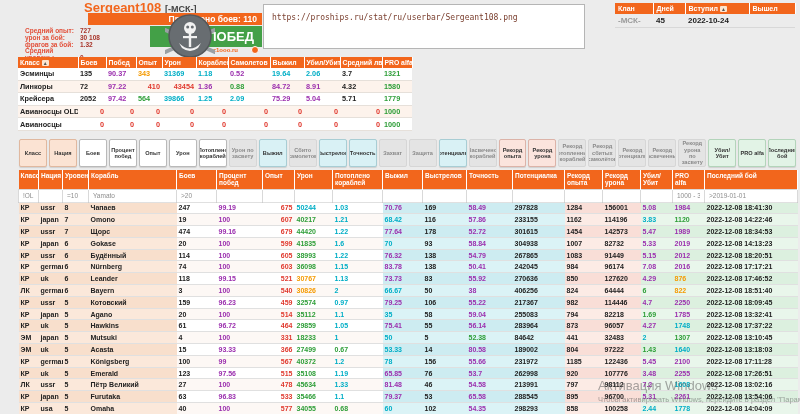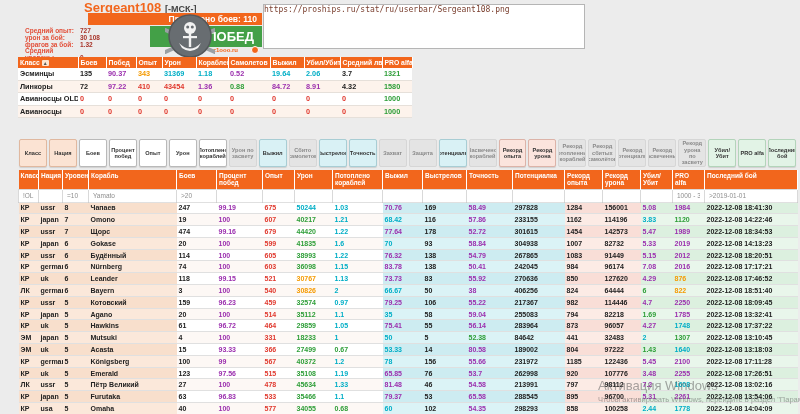--- a/index.html
+++ b/index.html
@@ -17,21 +17,21 @@
   .ub-win{position:absolute;left:150px;top:26px;width:112px;height:21px;background:#43a047;
           color:#fff;font-weight:bold;font-size:13px;line-height:21px;text-align:right;
           padding-right:8px;box-sizing:border-box;}
   .ub-site{position:absolute;left:213px;top:47px;font-size:6px;font-weight:bold;color:#f2661c;}
   .ub-dot{position:absolute;left:251px;top:46px;width:8px;height:8px;border-radius:50%;
           background:#f2661c;border:1px solid #fff;box-sizing:border-box;}
   .emblem{position:absolute;left:165px;top:13px;width:50px;height:48px;}
   
   .url-box{position:absolute;left:263px;top:4px;width:322px;height:45px;box-sizing:border-box;
            border:1px solid #b5b5b5;background:#fff;color:#7b4030;font-family:"DejaVu Sans Mono",monospace;
-           font-size:8px;padding:0;resize:none;}
+           font-size:8px;padding:8px;resize:none;}
   
   .clanhist{position:absolute;left:615px;top:3px;width:180px;}
   .ch-title{text-align:center;font-size:8px;font-weight:bold;color:#222;margin-bottom:1px;}
   .clanhist table{width:100%;border-collapse:collapse;table-layout:fixed;}
   .clanhist th{background:#f2661c;color:#fff;font-size:7px;text-align:left;padding:2px 3px;
                border-right:1px solid #fff;}
   .clanhist td{font-size:8px;font-weight:bold;color:#222;padding:2px 3px;border-bottom:1px solid #d8d8d8;}
   .clanhist td.dim{color:#999;}
   
   .sort{background:#fce3cd;color:#555;font-size:5px;padding:0 1px;margin-left:2px;border-radius:1px;}
@@ -62,21 +62,21 @@
   .frow input{width:100%;height:12px;border:none;font-size:6.5px;font-family:"Liberation Sans",sans-serif;
               padding:0 2px;box-sizing:border-box;color:#555;background:transparent;}
   .frow input::placeholder{color:#8d8d8d;opacity:1;}
   .main td{font-size:7px;font-weight:bold;height:10.8px;padding:0 2px;border-bottom:1px solid rgba(0,0,0,.05);
            white-space:nowrap;overflow:hidden;}
   td.gp{background:#f8dfcc;} tr.alt td.gp{background:#fbe8da;}
   td.gw{background:#ffffff;} tr.alt td.gw{background:#fdf8f5;}
   td.gc{background:#cdecf1;} tr.alt td.gc{background:#dbf3f6;}
   td.gk{background:#f9ded7;} tr.alt td.gk{background:#fcebe5;}
   td.gg{background:#dcf0df;} tr.alt td.gg{background:#e9f6eb;}
-  .c-k{color:#222;}.c-p{color:#9b2fae;}.c-r{color:#e0392e;}.c-g{color:#2e9e38;}
+  .c-k{color:#222;}.c-p{color:#9b2fae;}.c-r{color:#e0392e;text-align:right;}.c-g{color:#2e9e38;}
   .c-t{color:#00aec6;}.c-o{color:#f59a00;}
   
   .wm{position:absolute;left:598px;top:378px;color:rgba(95,95,95,.55);pointer-events:none;}
   .wm1{font-size:13px;}
   .wm2{font-size:7.5px;margin-top:2px;white-space:nowrap;}
 </style>
 </head>
 <body>
 
 <div class="page">
@@ -105,20 +105,44 @@
       <circle cx="27.3" cy="14" r="1.5" fill="#686d71"></circle>
       <rect x="23.8" y="20" width="2.4" height="14" fill="#f2f2f2"></rect>
       <rect x="18" y="23" width="14" height="2.2" fill="#f2f2f2"></rect>
       <path d="M14 30 q11 11 22 0 l-3 5 q-8 6 -16 0 z" fill="#f2f2f2"></path>
     </g>
   </svg>
 
   <textarea class="url-box" spellcheck="false" style="">https://proships.ru/stat/ru/userbar/Sergeant108.png</textarea>
 
   <div class="clanhist">
+    <table>
+      <colgroup>
+          <col style="width:38px">
+          <col style="width:32px">
+          <col style="width:64px">
+          <col style="width:46px">
+        </colgroup>
+      <thead>
+          <tr>
+            <th>Клан</th>
+            <th>Дней</th>
+            <th>Вступил<span class="sort">▲</span></th>
+            <th>Вышел</th>
+          </tr>
+        </thead>
+      <tbody>
+          <tr>
+            <td class="dim">-МСК-</td>
+            <td>45</td>
+            <td>2022-10-24</td>
+            <td></td>
+          </tr>
+        </tbody>
+    </table>
   </div>
 
   <table class="summary">
     <colgroup>
         <col style="width:60px">
         <col style="width:28px">
         <col style="width:30px">
         <col style="width:26px">
         <col style="width:34px">
         <col style="width:32px">
@@ -162,20 +186,33 @@
           <td class="c-k">72</td>
           <td class="c-p">97.22</td>
           <td class="c-r">410</td>
           <td class="c-r">43454</td>
           <td class="c-p">1.36</td>
           <td class="c-g">0.88</td>
           <td class="c-p">84.72</td>
           <td class="c-p">8.91</td>
           <td class="c-k">4.32</td>
           <td class="c-g">1580</td>
+        </tr>
+        <tr>
+          <td class="c-k">Крейсера</td>
+          <td class="c-k">2052</td>
+          <td class="c-p">97.42</td>
+          <td class="c-g">564</td>
+          <td class="c-t">39866</td>
+          <td class="c-t">1.25</td>
+          <td class="c-t">2.09</td>
+          <td class="c-p">75.29</td>
+          <td class="c-p">5.04</td>
+          <td class="c-k">5.71</td>
+          <td class="c-g">1779</td>
         </tr>
         <tr>
           <td class="c-k">Авианосцы OLD</td>
           <td class="c-r">0</td>
           <td class="c-r">0</td>
           <td class="c-r">0</td>
           <td class="c-r">0</td>
           <td class="c-r">0</td>
           <td class="c-r">0</td>
           <td class="c-r">0</td>

